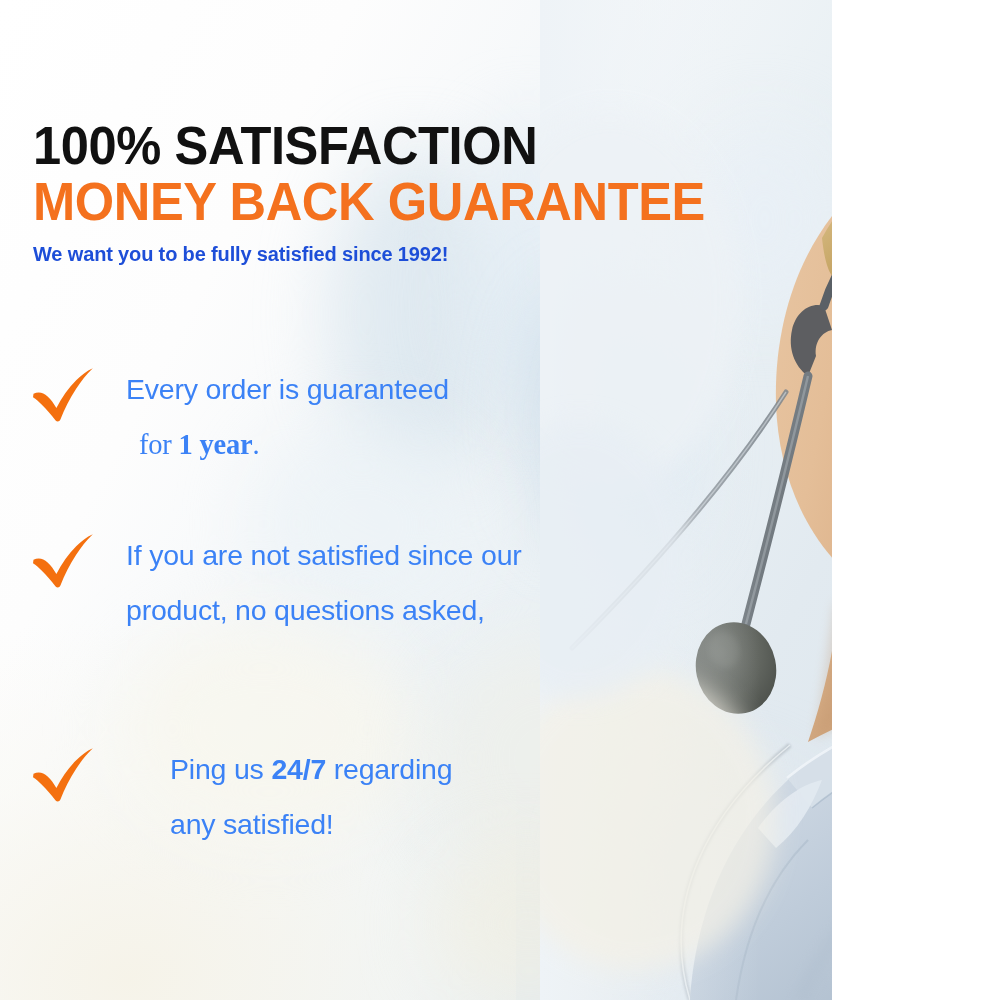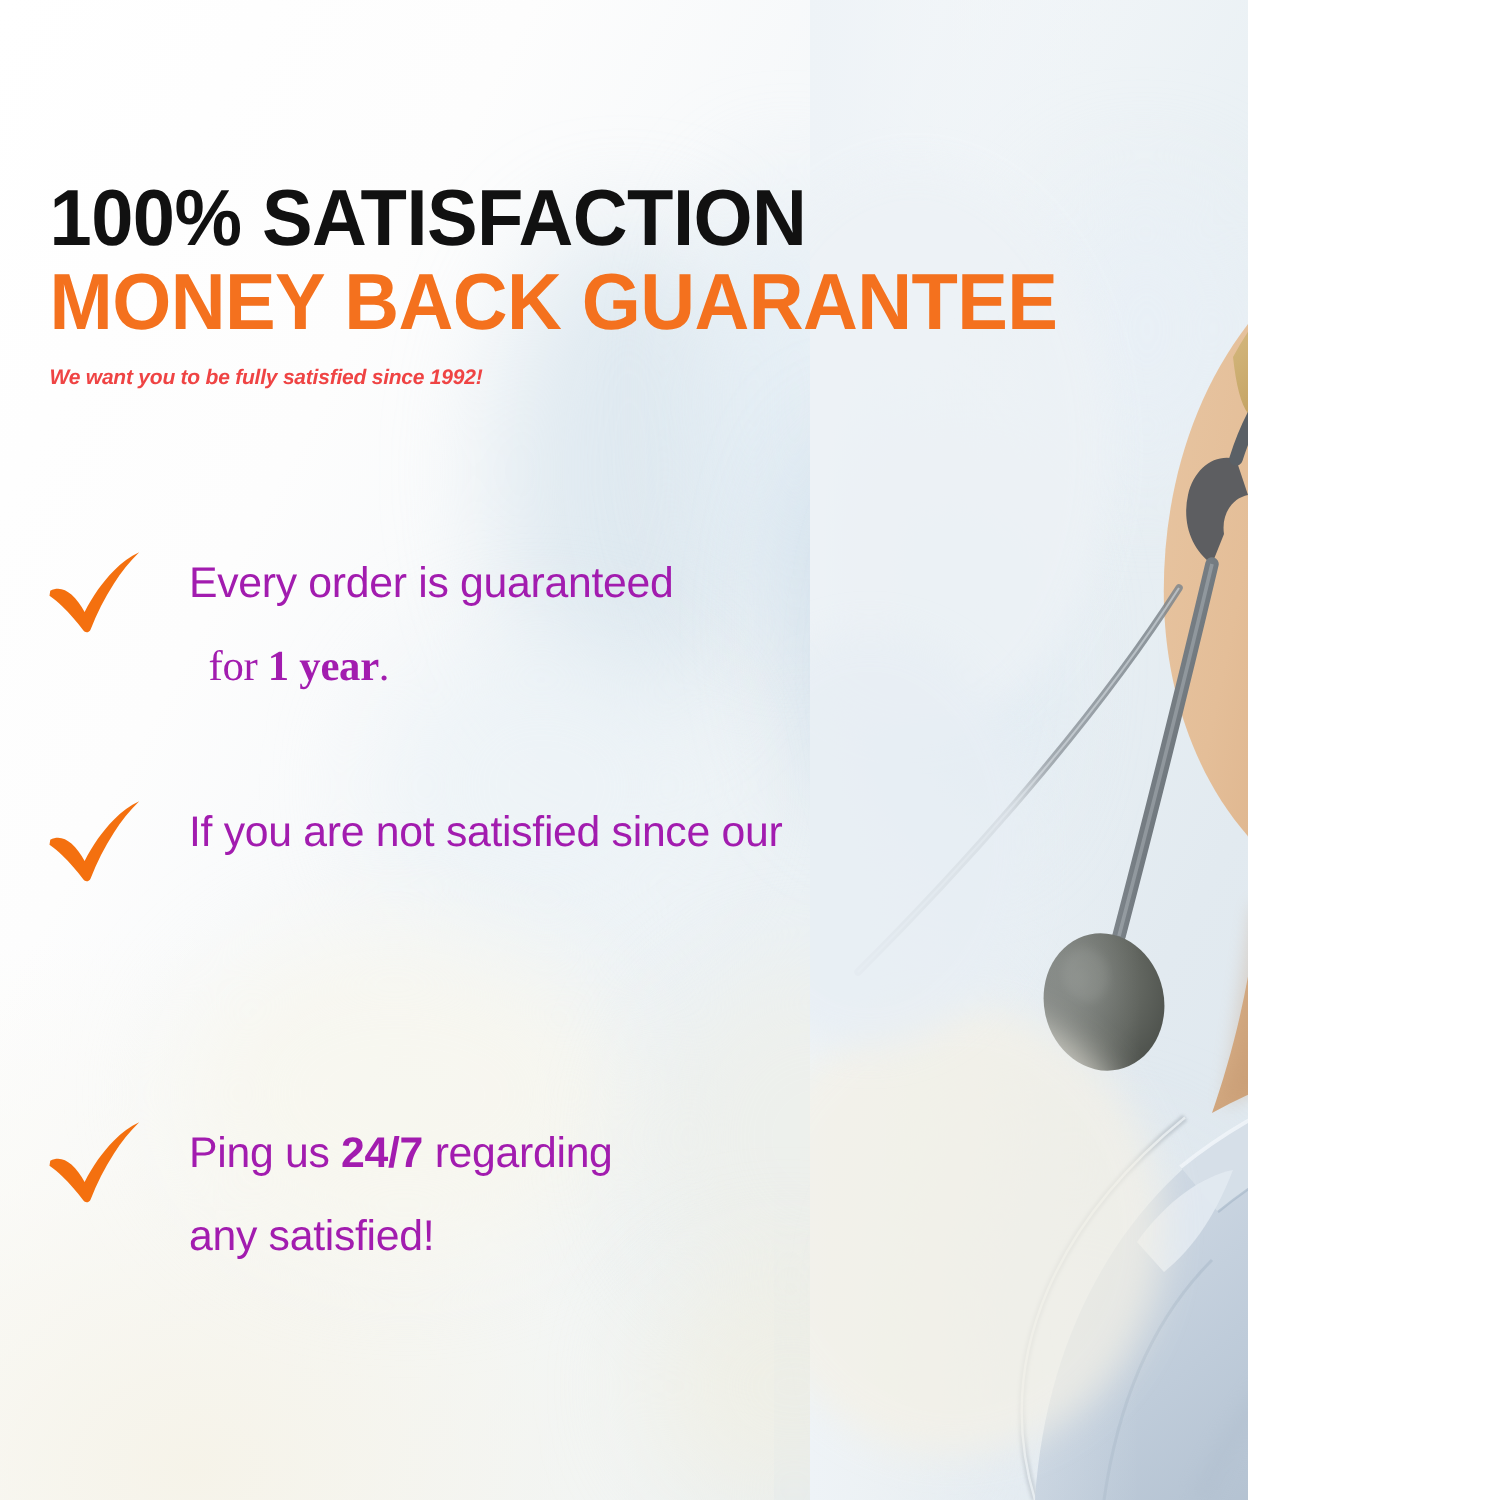--- a/index.html
+++ b/index.html
@@ -91,52 +91,51 @@
     transform: scaleX(0.955);
     transform-origin: left center;
     white-space: nowrap;
   }
   .hl-1 { color: #111111; }
   .hl-2 { color: #F4711E; }
 
   .subhead {
     position: absolute;
     left: 33px; top: 243px;
-    font-size: 14px;
+    font-size: 20px;
     font-weight: 700;
-    font-style: italic;
-    color: #ef4444;
+    color: #1d4ed8;
     letter-spacing: -0.15px;
     white-space: nowrap;
   }
 
   
   .bullet {
     position: absolute;
     left: 30px;
     width: 640px;
     display: flex;
     align-items: flex-start;
   }
   .b1 { top: 362px; }
   .b2 { top: 528px; }
-  .b3 { top: 742px; }
+  .b3 { top: 742px; gap: 44px; }
 
   .check {
     flex: 0 0 auto;
     width: 66px;
     height: 56px;
     margin-top: 4px;
   }
   .check svg { display: block; width: 100%; height: 100%; }
 
   .blines {
     flex: 1 1 auto;
     margin-left: 30px;
-    color: #a21caf;
+    color: #3b82f6;
   }
   .bline {
     font-size: 28.5px;
     line-height: 55px;
     font-weight: 400;
     letter-spacing: -0.2px;
     white-space: nowrap;
   }
   .bline.indent { padding-left: 13px; font-family: Liberation Serif, serif; }
   .bline b { font-weight: 700; }
@@ -410,20 +409,21 @@
                    C51.2 9.2 56.6 5.0 62.8 2.2
                    C56.4 8.4 50.9 15.4 46.0 23.0
                    C39.8 32.6 34.6 42.8 30.4 53.6
                    C29.6 55.7 27.0 56.2 25.6 54.4
                    C21.2 48.6 16.6 43.2 11.6 38.4
                    C8.8 35.7 6.1 33.2 3.0 31.2 Z" fill="#F4700F"></path>
         </svg>
       </div>
       <div class="blines">
         <div class="bline">If you are not satisfied since our</div>
+        <div class="bline">product, no questions asked,</div>
       </div>
     </div>
 
     <div class="bullet b3">
       <div class="check">
         <svg viewBox="0 0 66 56">
           <path d="M3.5 27.8 C8.5 25.2 13.4 26.6 17.6 30.4
                    C21.1 33.6 23.9 37.6 26.4 42.0
                    C31.6 31.8 38.2 22.2 46.2 14.2
                    C51.2 9.2 56.6 5.0 62.8 2.2

